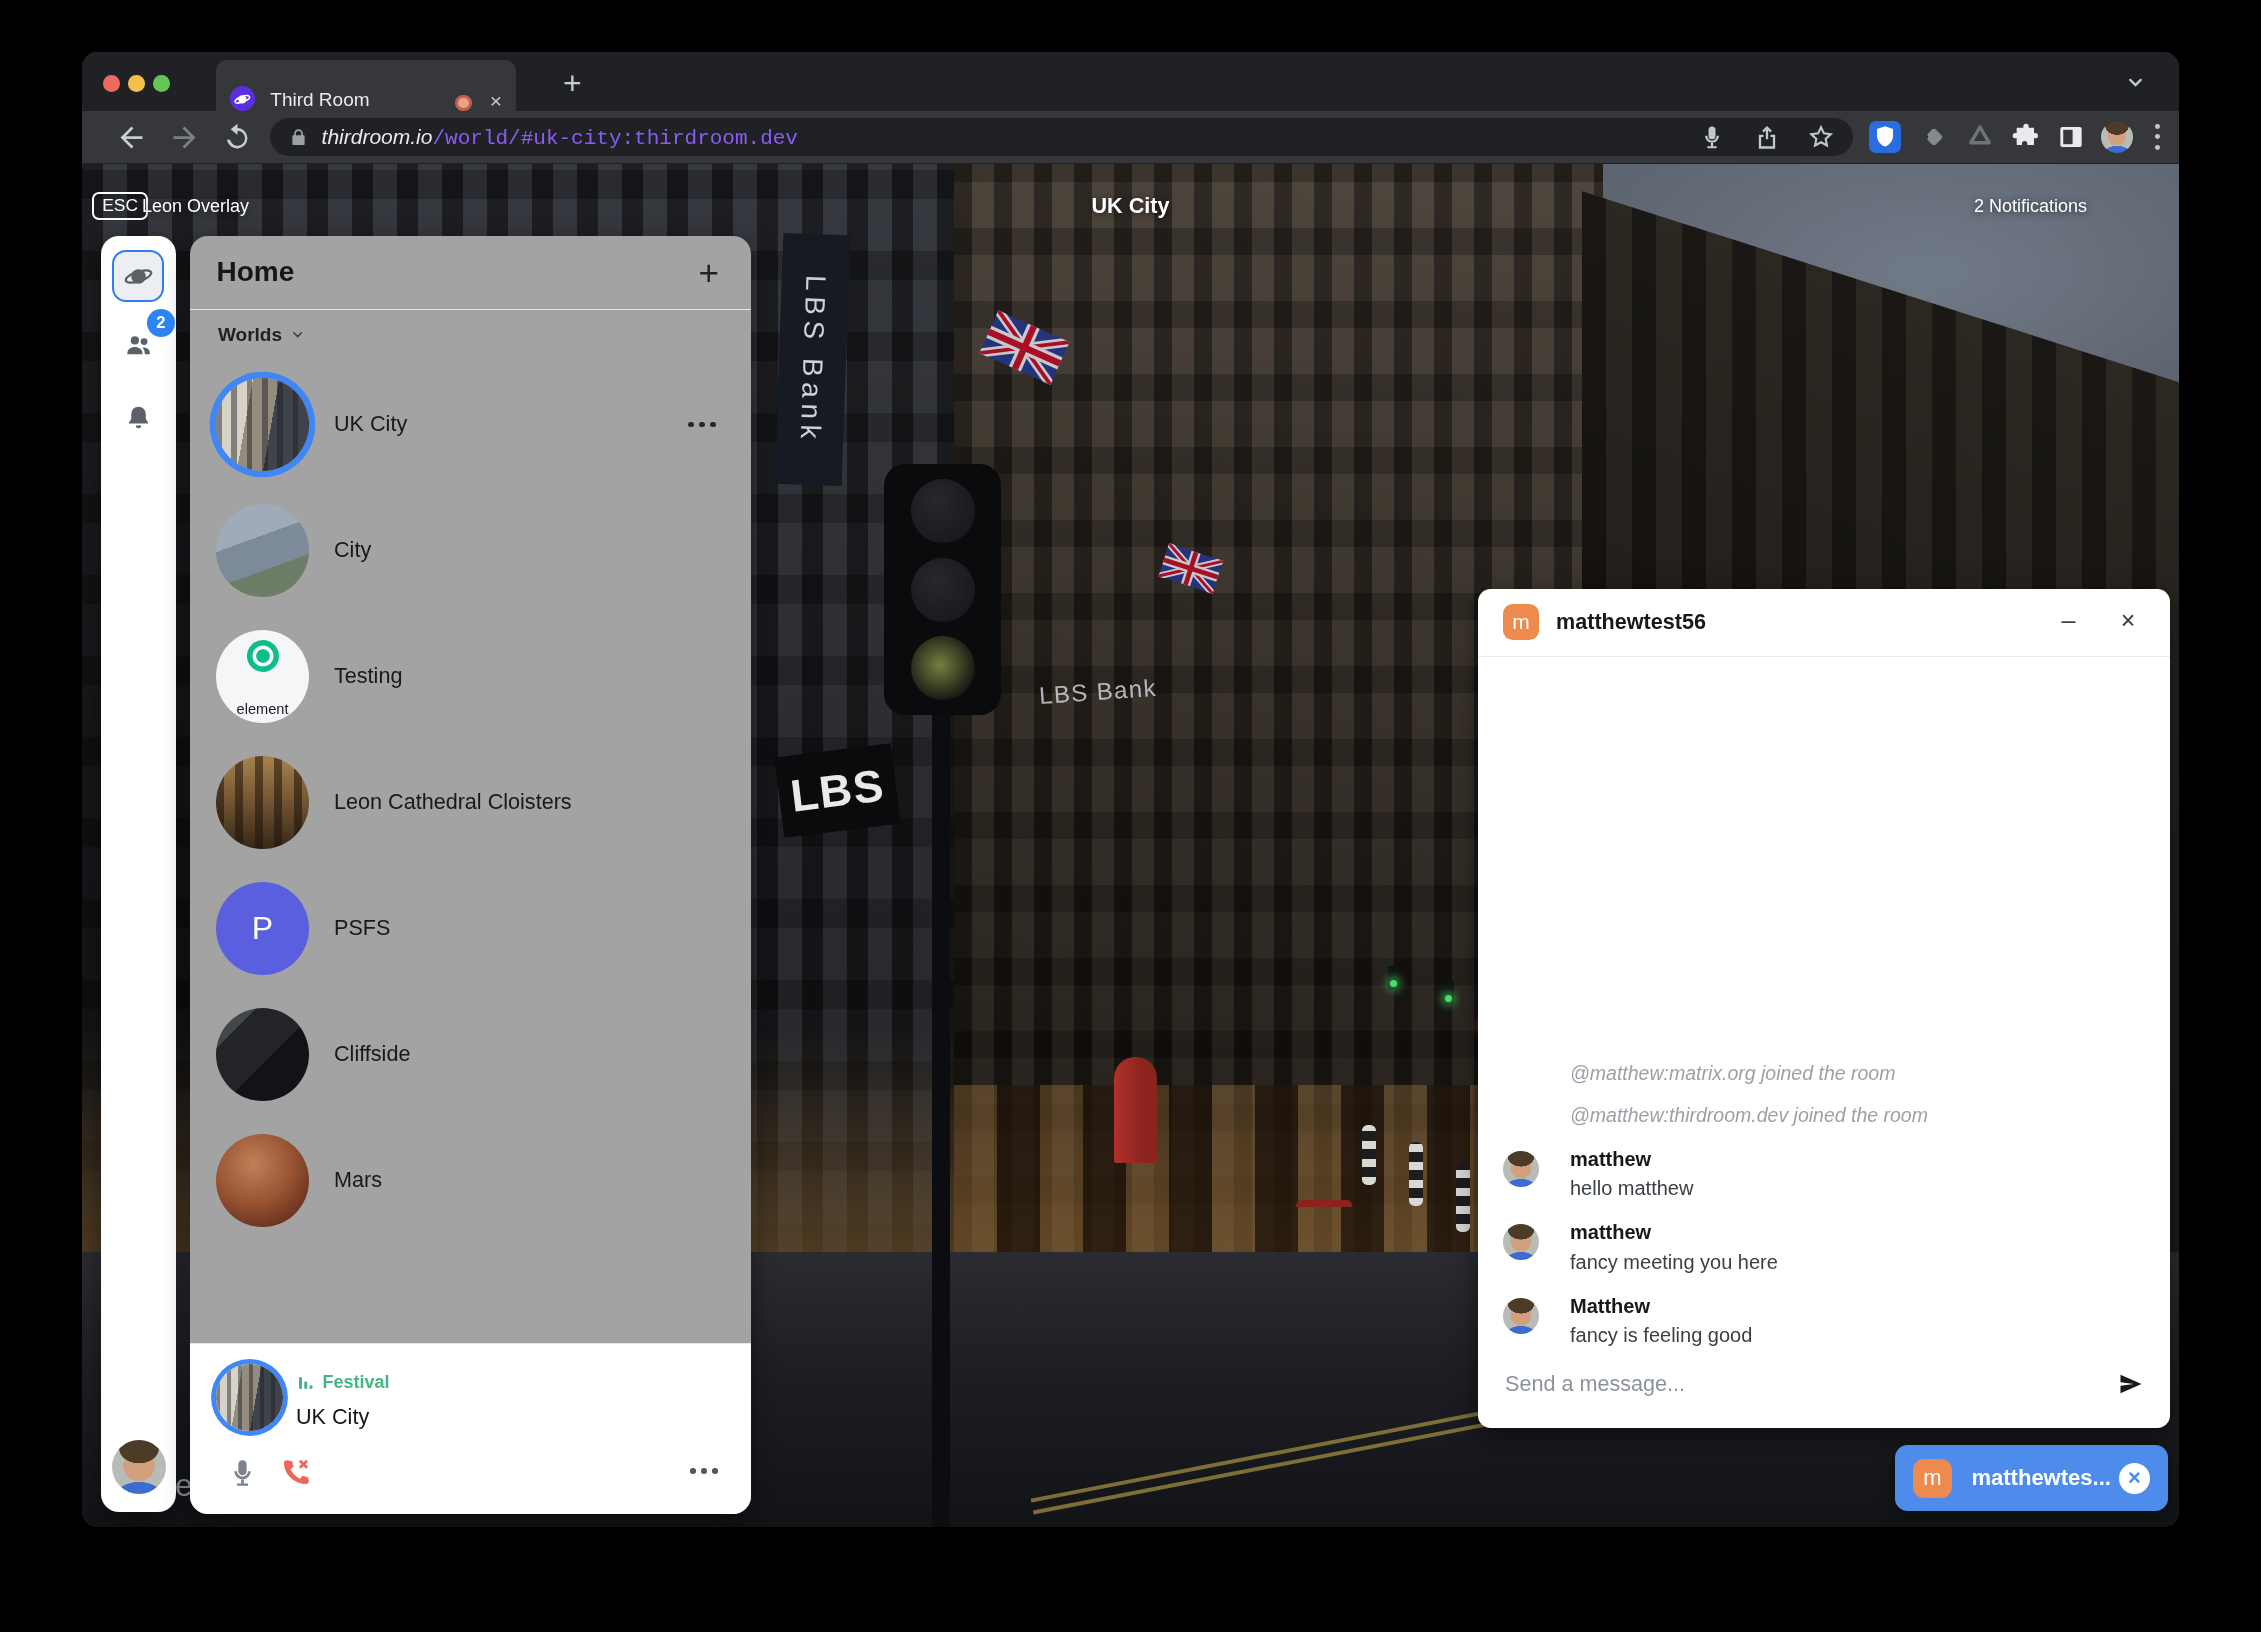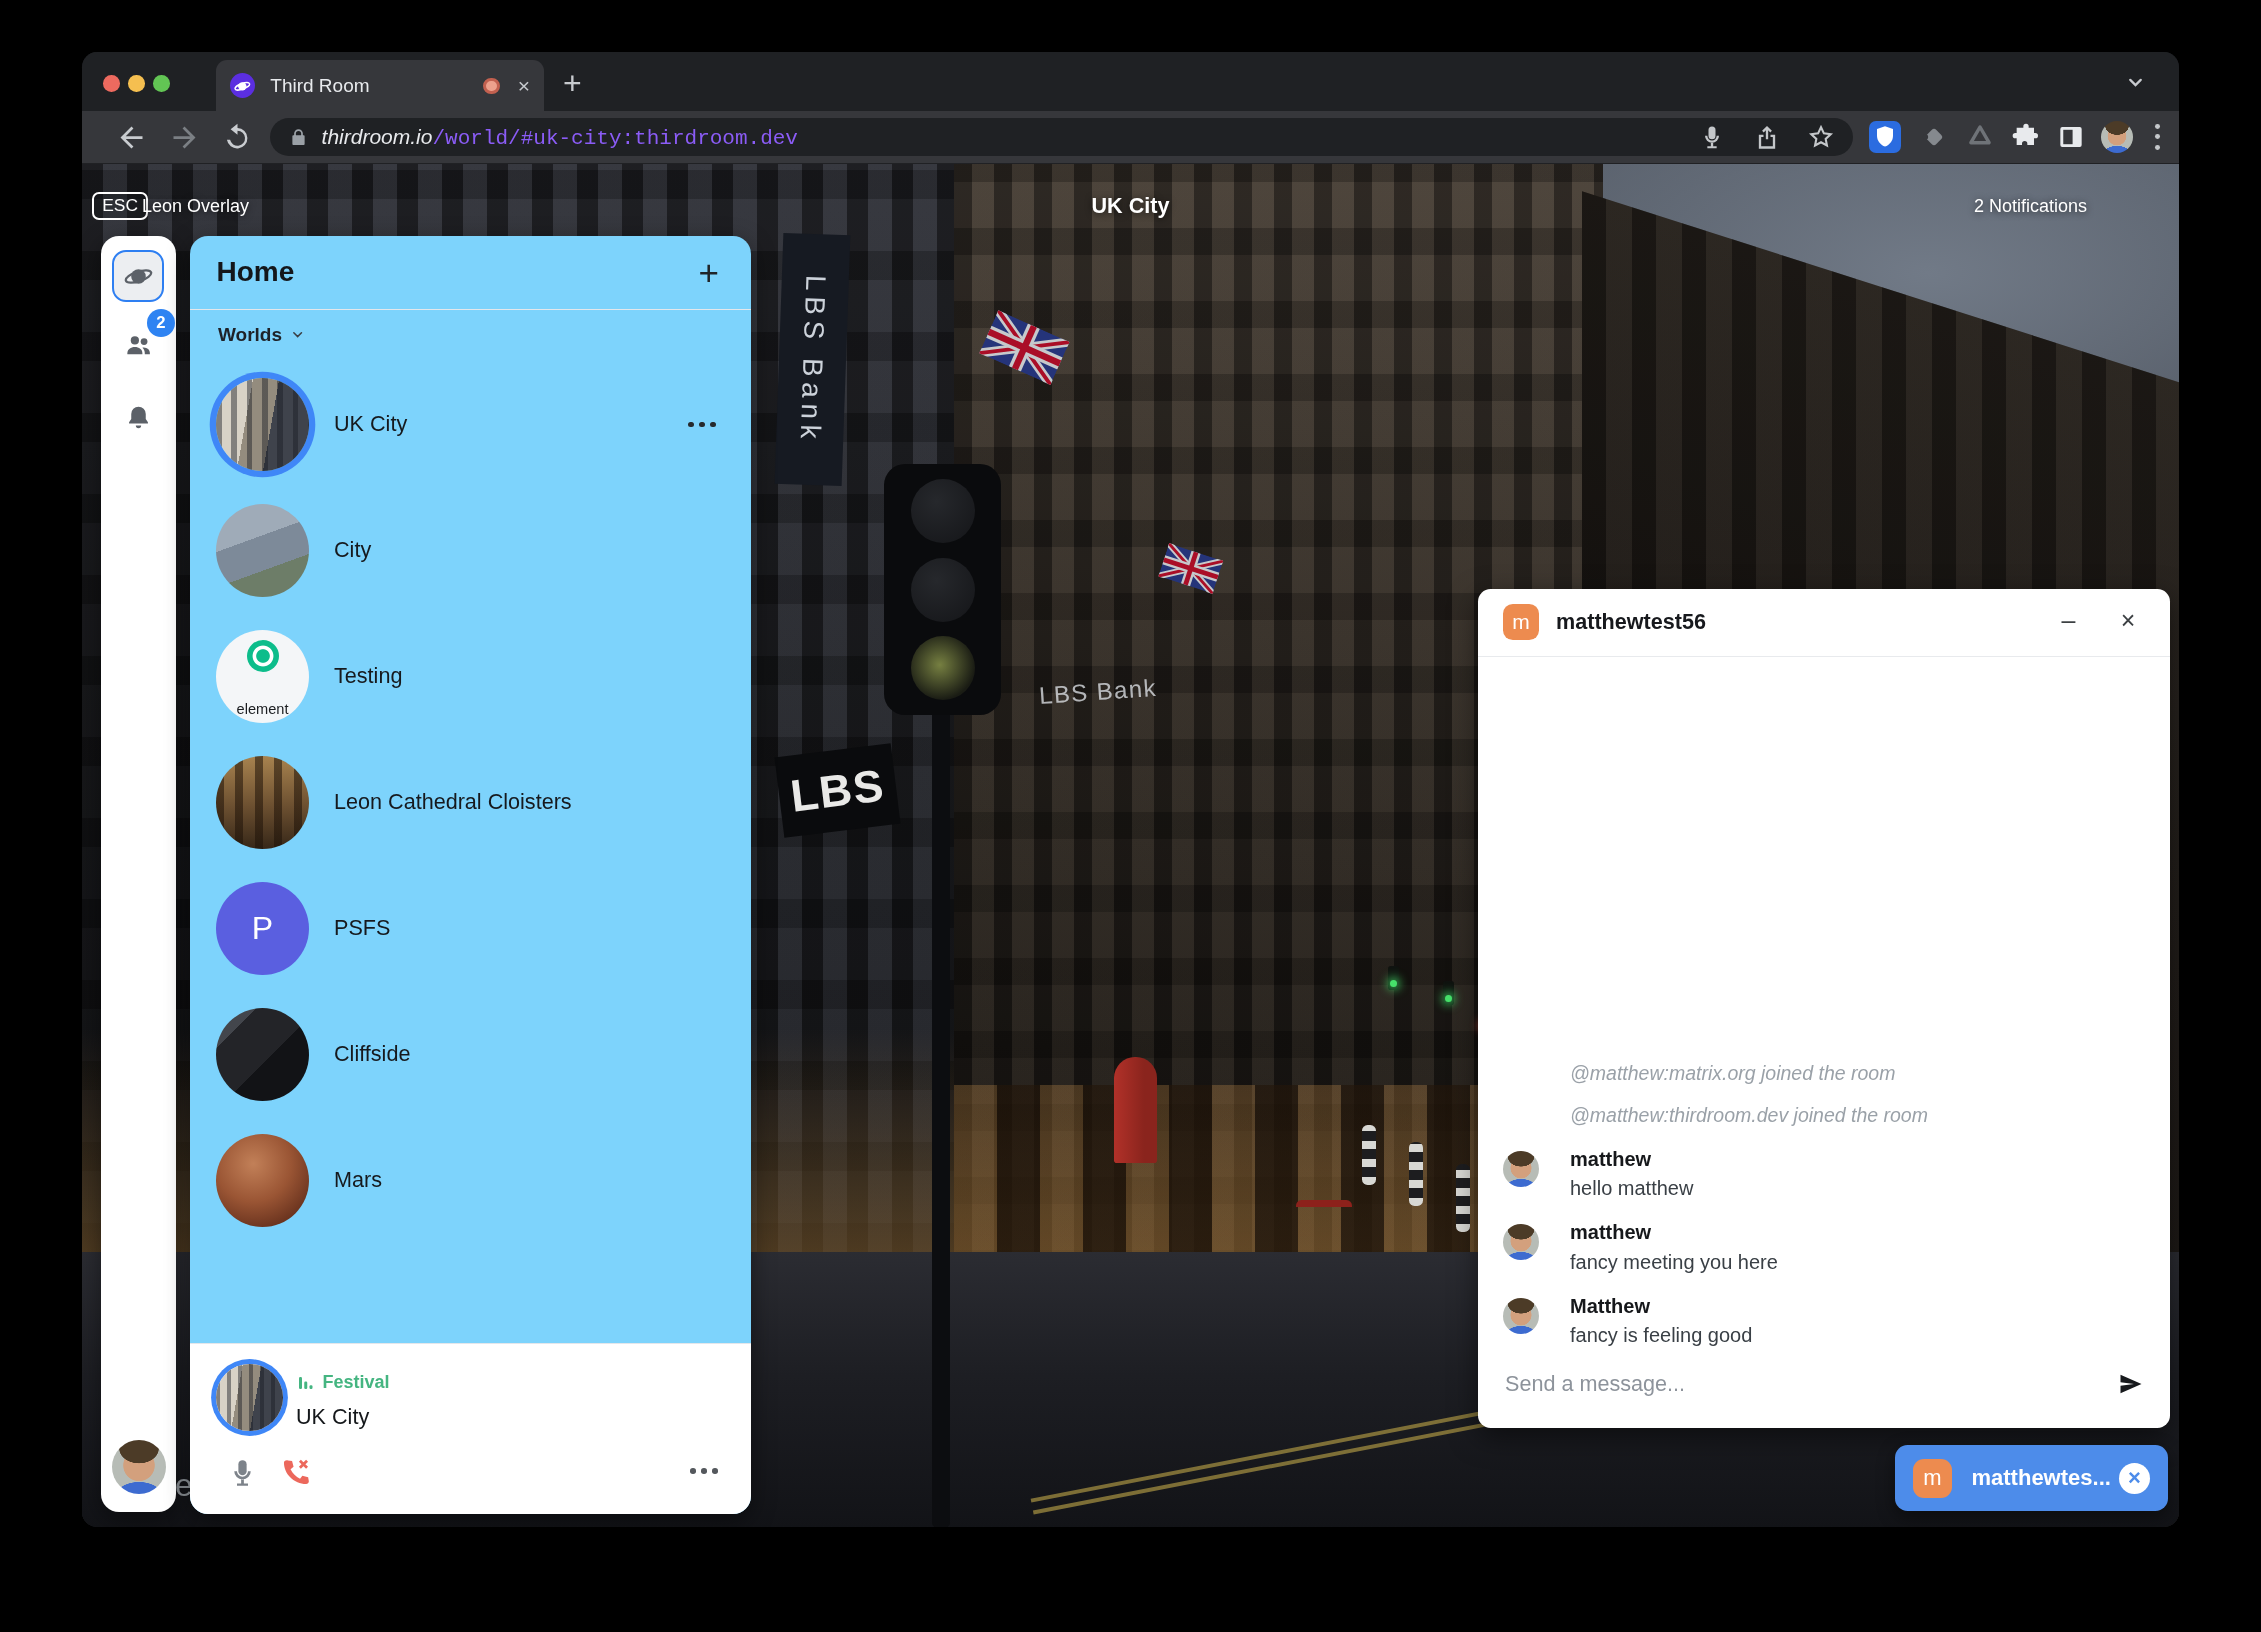--- a/index.html
+++ b/index.html
@@ -3,22 +3,22 @@
 <meta charset="utf-8">
 <style>
   html,body{margin:0;padding:0;background:#000;width:2261px;height:1632px;overflow:hidden;
     font-family:"Liberation Sans",sans-serif;-webkit-font-smoothing:antialiased;}
   
   #window{position:absolute;left:82px;top:52px;width:2097px;height:1475px;border-radius:15.3px;
     overflow:hidden;background:#202124;}
   
   #tabstrip{position:absolute;left:0;top:0;width:100%;height:59px;background:#1f2124;}
   .tl{position:absolute;top:23px;width:16.7px;height:16.7px;border-radius:50%;}
-  #tab{position:absolute;left:134px;top:8.4px;width:328px;height:51px;background:#36373b;
-    border-radius:11px 11px 0 0;display:flex;align-items:center;padding:0 14px;box-sizing:border-box;}
+  #tab{position:absolute;left:134px;top:8.4px;width:300px;height:51px;background:#36373b;
+    border-radius:11px 11px 0 0;display:flex;align-items:flex-end;padding:0 14px;box-sizing:border-box;}
   .favicon{width:25px;height:25px;border-radius:50%;background:#5b2ee0;display:flex;align-items:center;justify-content:center;flex:none;}
   #tab-title{color:#e8eaed;font-size:19px;margin-left:15.3px;flex:1;white-space:nowrap;overflow:hidden;}
   .media-dot{width:16.7px;height:16.7px;border-radius:50%;background:#eda08c;border:3.5px solid #c2604f;box-sizing:border-box;margin-right:18px;flex:none;}
   .tab-x{color:#c7cace;font-size:21px;line-height:21px;flex:none;cursor:default;}
   #newtab{position:absolute;left:481px;top:15.3px;color:#c7cace;font-size:32px;font-weight:300;line-height:32px;}
   #strip-chevron{position:absolute;right:33px;top:19.5px;color:#c7cace;}
   
   #toolbar{position:absolute;left:0;top:59px;width:100%;height:52px;background:#36373b;}
   .navbtn{position:absolute;top:9.8px;width:33px;height:33px;color:#c9ccd0;}
   .navbtn svg{width:100%;height:100%;}
@@ -108,21 +108,21 @@
   #sidebar{position:absolute;left:19px;top:72px;width:75px;height:1276px;background:#fff;border-radius:18px;
     box-shadow:0 7px 24px rgba(0,0,0,.45);}
   .side-btn{position:absolute;left:11px;width:52px;height:52px;border-radius:14px;background:#fff;
     display:flex;align-items:center;justify-content:center;color:#5c6168;}
   .side-btn.active{background:#eceef1;border:2.8px solid #2e7ff2;box-sizing:border-box;}
   .side-btn svg{width:29px;height:29px;}
   #badge2{position:absolute;left:46px;top:73px;width:28px;height:28px;border-radius:50%;background:#2e83f2;color:#fff;
     font-size:16.7px;font-weight:600;display:flex;align-items:center;justify-content:center;z-index:2;}
   #side-avatar{position:absolute;left:10.5px;bottom:18px;width:54px;height:54px;}
   
-  #home-panel{position:absolute;left:108px;top:72px;width:561px;height:1278px;background:#7dd3fc;border-radius:18px;
+  #home-panel{position:absolute;left:108px;top:72px;width:561px;height:1278px;background:#a3a3a3;border-radius:18px;
     box-shadow:0 7px 24px rgba(0,0,0,.45);overflow:hidden;}
   #hp-title{position:absolute;left:26.5px;top:19.5px;font-size:28px;font-weight:700;color:#14171b;}
   #hp-plus{position:absolute;right:32px;top:16.7px;font-size:35px;font-weight:300;color:#202428;}
   #hp-div1{position:absolute;left:0;top:73px;width:100%;height:1.4px;background:#e4e7eb;}
   #hp-worlds{position:absolute;left:28px;top:88px;font-size:19px;font-weight:700;color:#1e2228;display:flex;align-items:center;gap:8.4px;}
   #hp-worlds svg{width:15.3px;height:15.3px;color:#3a3f45;}
   #world-list{position:absolute;left:0;top:117px;width:100%;height:990px;overflow:hidden;padding-top:8.4px;box-sizing:border-box;}
   .world-row{position:relative;height:126px;display:flex;align-items:center;padding:0 35px 0 26px;box-sizing:border-box;}
   .w-thumb{width:93px;height:93px;border-radius:50%;flex:none;position:relative;overflow:visible;background:#d7dade;}
   .w-thumb[data-selected="true"]{box-shadow:0 0 0 6.3px #3f87f7;}

